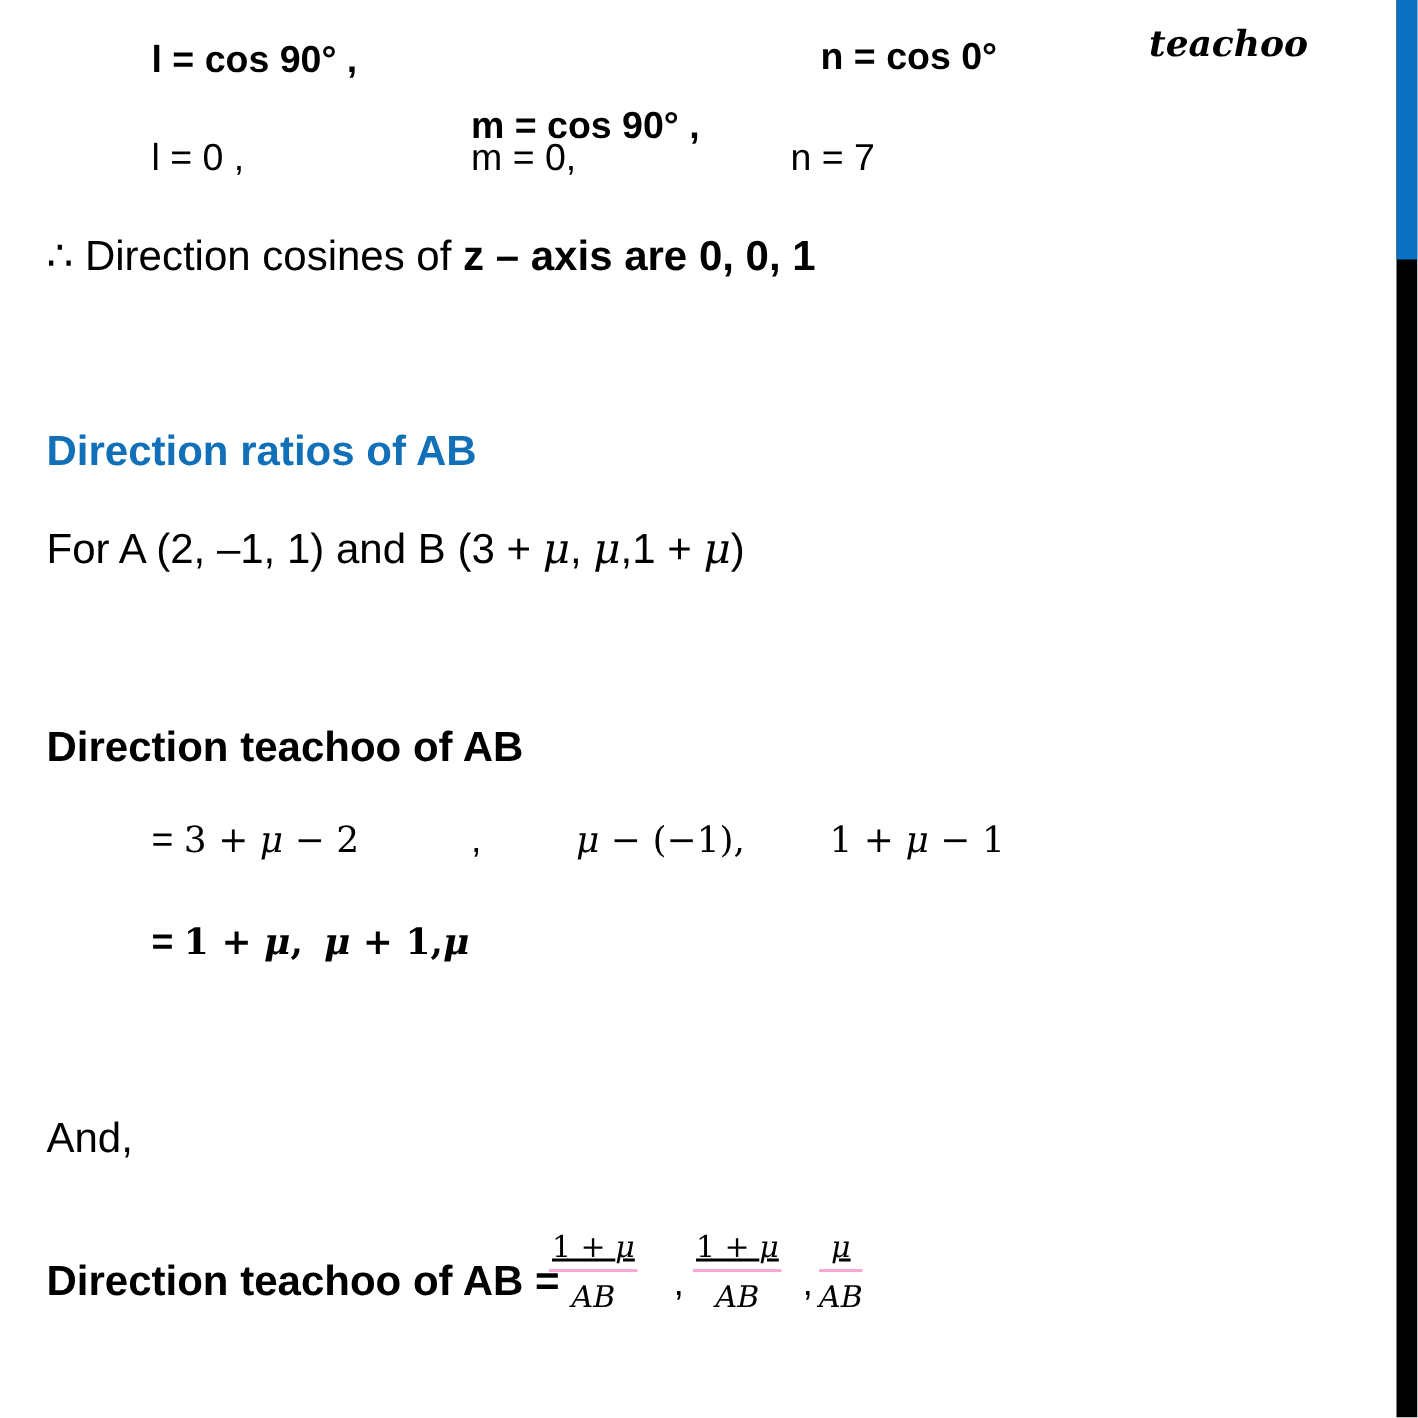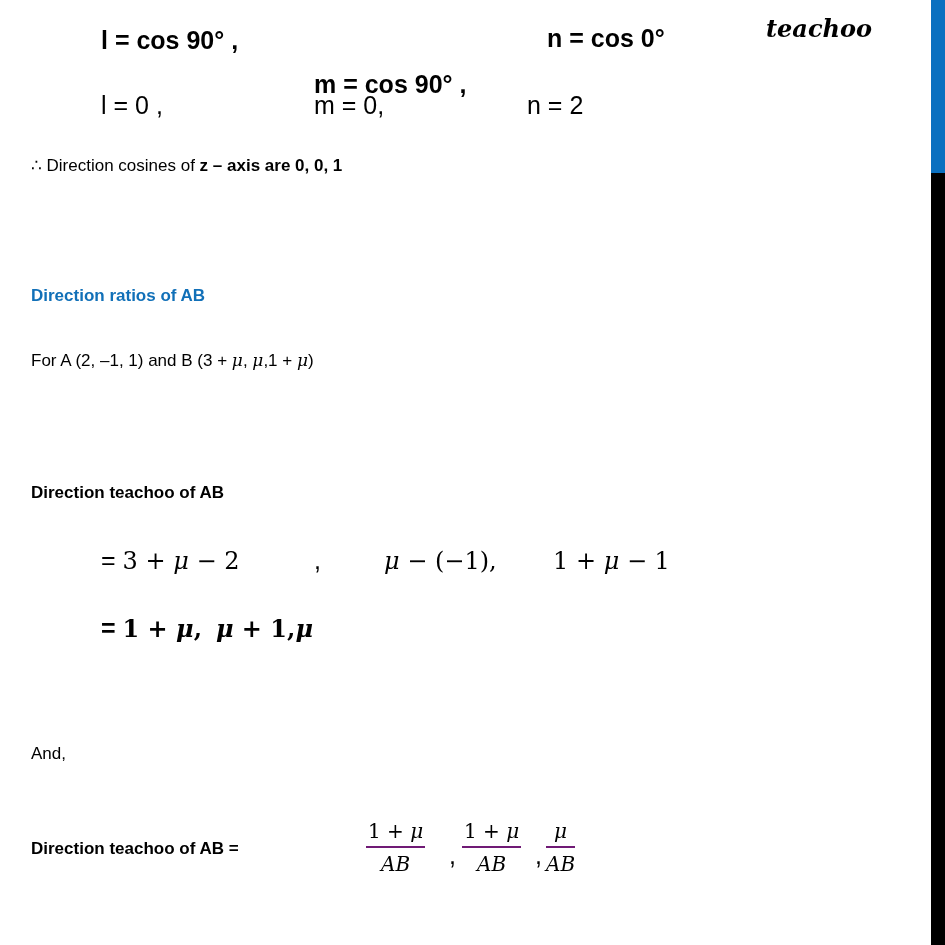--- a/index.html
+++ b/index.html
@@ -8,47 +8,47 @@
     background: #ffffff; color: #000;
     font-family: "Liberation Sans", sans-serif;
   }
   .sidebar-bar { position: absolute; left: 931px; top: 0; width: 14px; height: 945px; background: #000; }
   .sidebar-bar .blue { position: absolute; left: 0; top: 0; width: 14px; height: 173px; background: #0a70c0; }
   .logo {
     position: absolute; left: 766px; top: 14px;
     font-family: "DejaVu Serif", serif; font-style: italic; font-weight: bold;
     font-size: 24px; letter-spacing: 0px; color: #000;
   }
-  .line { position: absolute; font-size: 17px; white-space: nowrap; line-height: 1; }
+  .line { position: absolute; font-size: 28px; white-space: nowrap; line-height: 1; }
   .b { font-weight: bold; }
   .blue-text { color: #1170b8; font-weight: bold; }
   .math { font-family: "DejaVu Serif", serif; font-size: 24px; }
   .mi { font-style: italic; font-family: "DejaVu Serif", serif; }
   .cell { position: absolute; font-size: 25px; white-space: nowrap; line-height: 1; }
   .frac { position: absolute; display: inline-block; text-align: center; font-family: "DejaVu Serif", serif; font-size: 20px; }
-  .frac .num { display: block; padding: 0 2px 3px 2px; border-bottom: 2px solid #701a75; }
+  .frac .num { display: block; padding: 0 2px 3px 2px; border-bottom: 2px solid #f9a8d4; text-decoration: underline; }
   .frac .den { display: block; padding-top: 4px; font-style: italic; }
   .frac .num .mi { font-style: italic; }
 </style>
 </head>
 <body>
 
 <div class="sidebar-bar">
   <div class="blue"></div>
 </div>
 
 <div class="logo">teachoo</div>
 
 <div class="cell b" style="left:101px; top:28px;">l = cos 90° ,</div>
 <div class="cell b" style="left:314px; top:26px;margin-top:46px;">m = cos 90°  ,</div>
 <div class="cell b" style="left:527px; top:26px;margin-left:20px;">n = cos 0°</div>
 
 <div class="cell" style="left:101px; top:93px;">l = 0 ,</div>
 <div class="cell" style="left:314px; top:93px;">m = 0,</div>
-<div class="cell" style="left:527px; top:93px;">n = 2</div>
+<div class="cell" style="left:527px; top:93px;">n = 7</div>
 
 <div class="line" style="left:31px; top:157px;">
   <span>∴ Direction cosines of </span><span class="b">z – axis are 0, 0, 1</span>
 </div>
 
 <div class="line blue-text" style="left:31px; top:287px;">Direction ratios of AB</div>
 
 <div class="line" style="left:31px; top:352px;">
   <span>For A (2, –1, 1) and B (3 + </span><span class="mi">μ</span><span>, </span><span class="mi">μ</span><span>,1 + </span><span class="mi">μ</span><span>)</span>
 </div>

